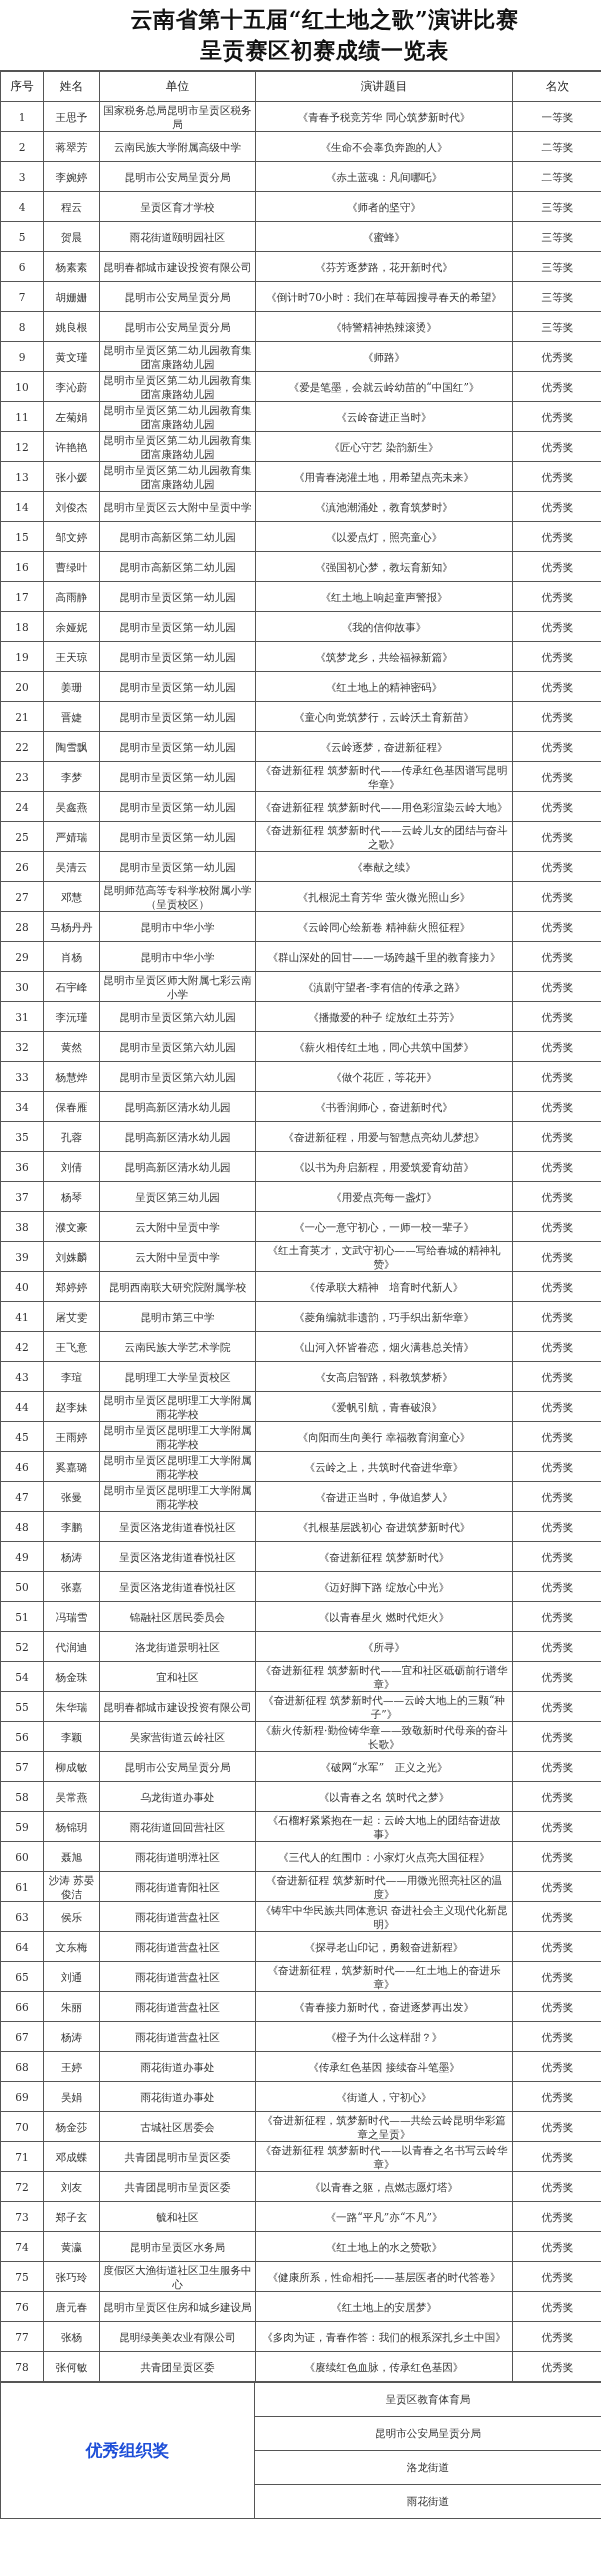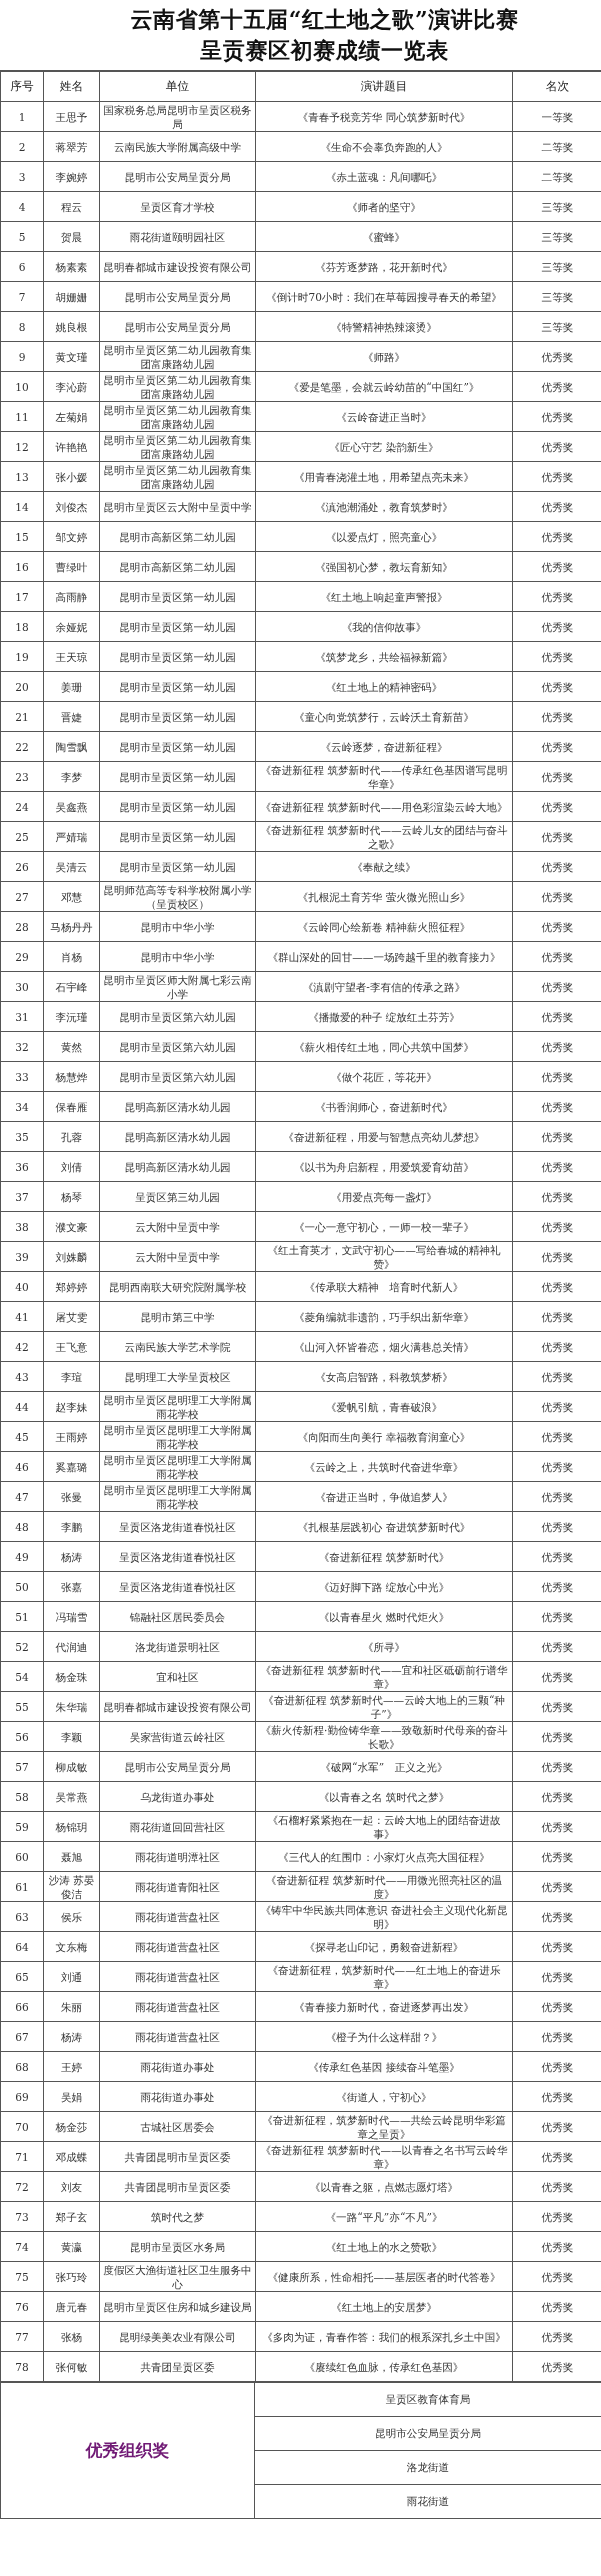--- a/index.html
+++ b/index.html
@@ -9,21 +9,21 @@
   .title-line { font-family: "DejaVu Serif", "Liberation Serif", serif; font-weight: bold; font-size: 22px; line-height: 31px; letter-spacing: 0.6px; color: #111; }
   table.results { border-collapse: collapse; table-layout: fixed; width: 601px; }
   table.results td, table.results th { border: 0.8px solid #555; text-align: center; vertical-align: middle; padding: 0 2.2px; box-sizing: border-box; overflow: hidden; }
   table.results th { height: 30px; font-weight: normal; font-size: 11.7px; color: #222; }
   table.results td { height: 30px; font-size: 10.6px; line-height: 14px; color: #333; }
   td.c-no { font-size: 11px; color: #222; }
   td.c-title { padding: 0 5.6px; }
   col.w-no { width: 43px; } col.w-name { width: 56px; } col.w-unit { width: 156px; } col.w-title { width: 257px; } col.w-rank { width: 90px; }
   table.footer { border-collapse: collapse; table-layout: fixed; width: 601px; }
   table.footer td { border: 0.8px solid #555; text-align: center; vertical-align: middle; box-sizing: border-box; }
-  table.footer td.org-label { font-size: 16.7px; font-weight: bold; font-family: "DejaVu Sans", "Liberation Sans", sans-serif; color: #701a75; }
+  table.footer td.org-label { font-size: 16.7px; font-weight: bold; font-family: "DejaVu Sans", "Liberation Sans", sans-serif; color: #1d4ed8; }
   table.footer td.org-item { height: 34px; font-size: 10.6px; color: #333; }
   col.f-left { width: 254px; } col.f-right { width: 347px; }
 </style>
 </head>
 <body>
 
 <div class="page">
   <div class="title-block">
     <div class="title-line">云南省第十五届“红土地之歌”演讲比赛</div>
     <div class="title-line">呈贡赛区初赛成绩一览表</div>
@@ -533,21 +533,21 @@
         <tr>
           <td class="c-no">72</td>
           <td class="c-name">刘友</td>
           <td class="c-unit">共青团昆明市呈贡区委</td>
           <td class="c-title">《以青春之躯，点燃志愿灯塔》</td>
           <td class="c-rank">优秀奖</td>
         </tr>
         <tr>
           <td class="c-no">73</td>
           <td class="c-name">郑子玄</td>
-          <td class="c-unit">筑时代之梦</td>
+          <td class="c-unit">毓和社区</td>
           <td class="c-title">《一路“平凡”亦“不凡”》</td>
           <td class="c-rank">优秀奖</td>
         </tr>
         <tr>
           <td class="c-no">74</td>
           <td class="c-name">黄瀛</td>
           <td class="c-unit">昆明市呈贡区水务局</td>
           <td class="c-title">《红土地上的水之赞歌》</td>
           <td class="c-rank">优秀奖</td>
         </tr>

